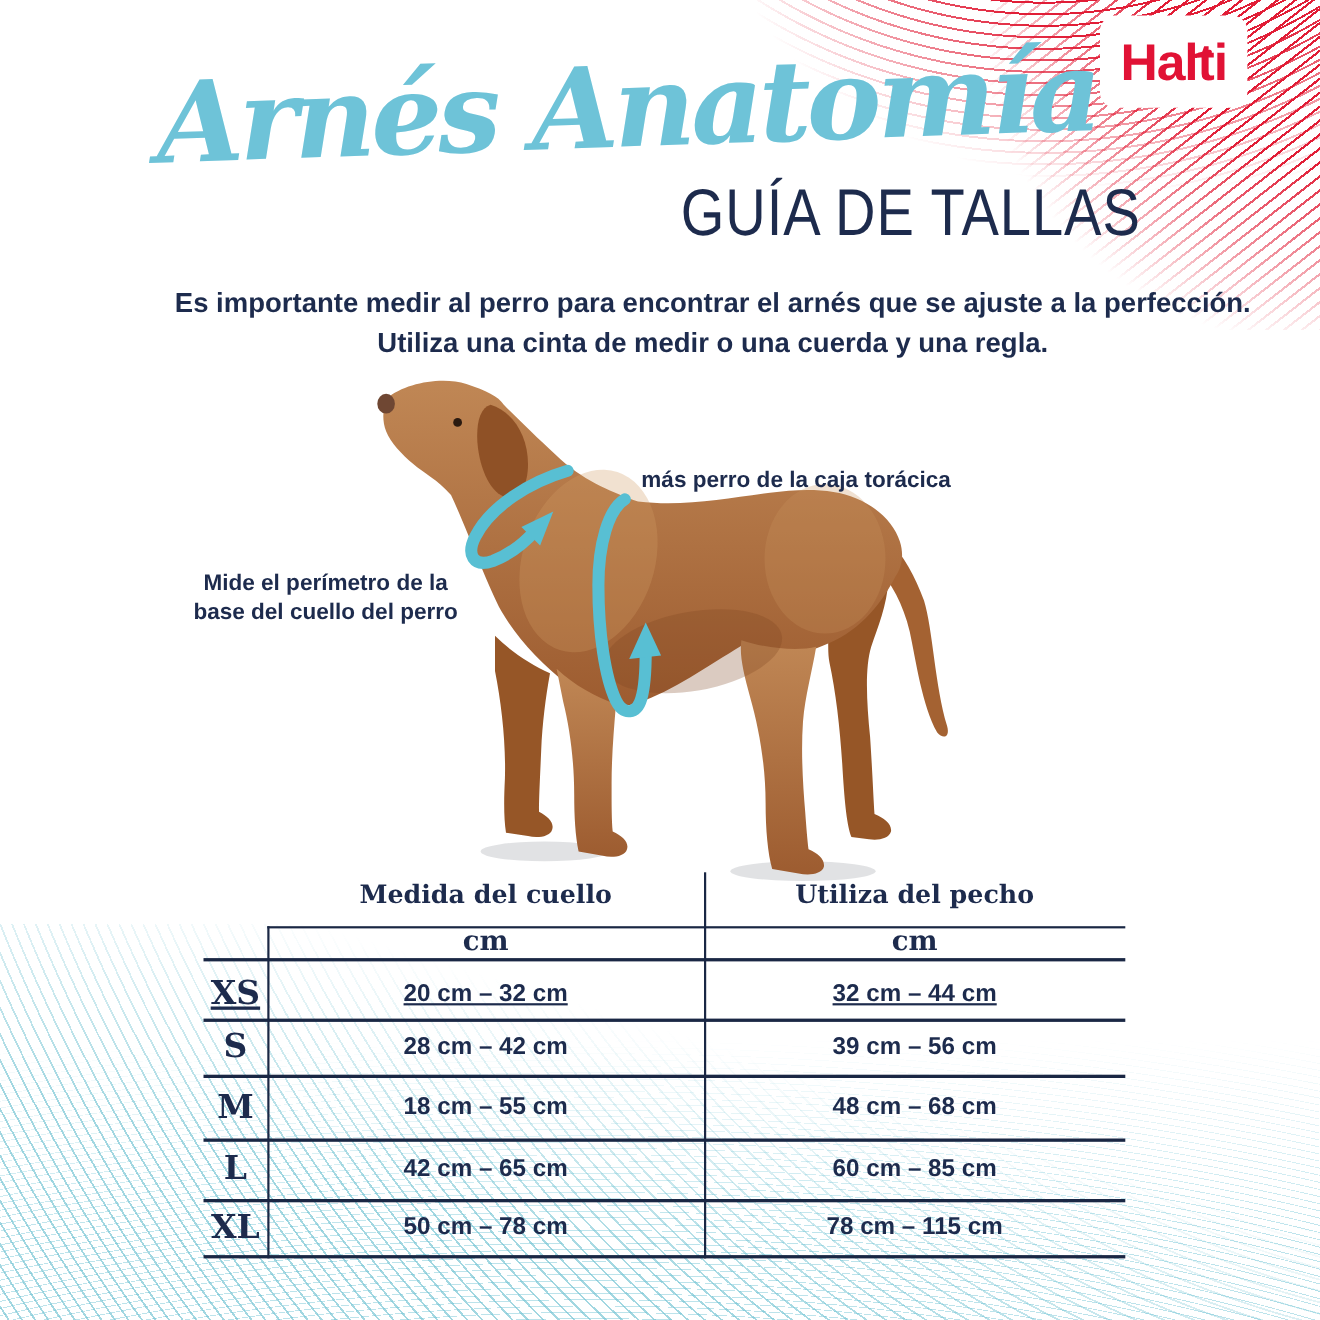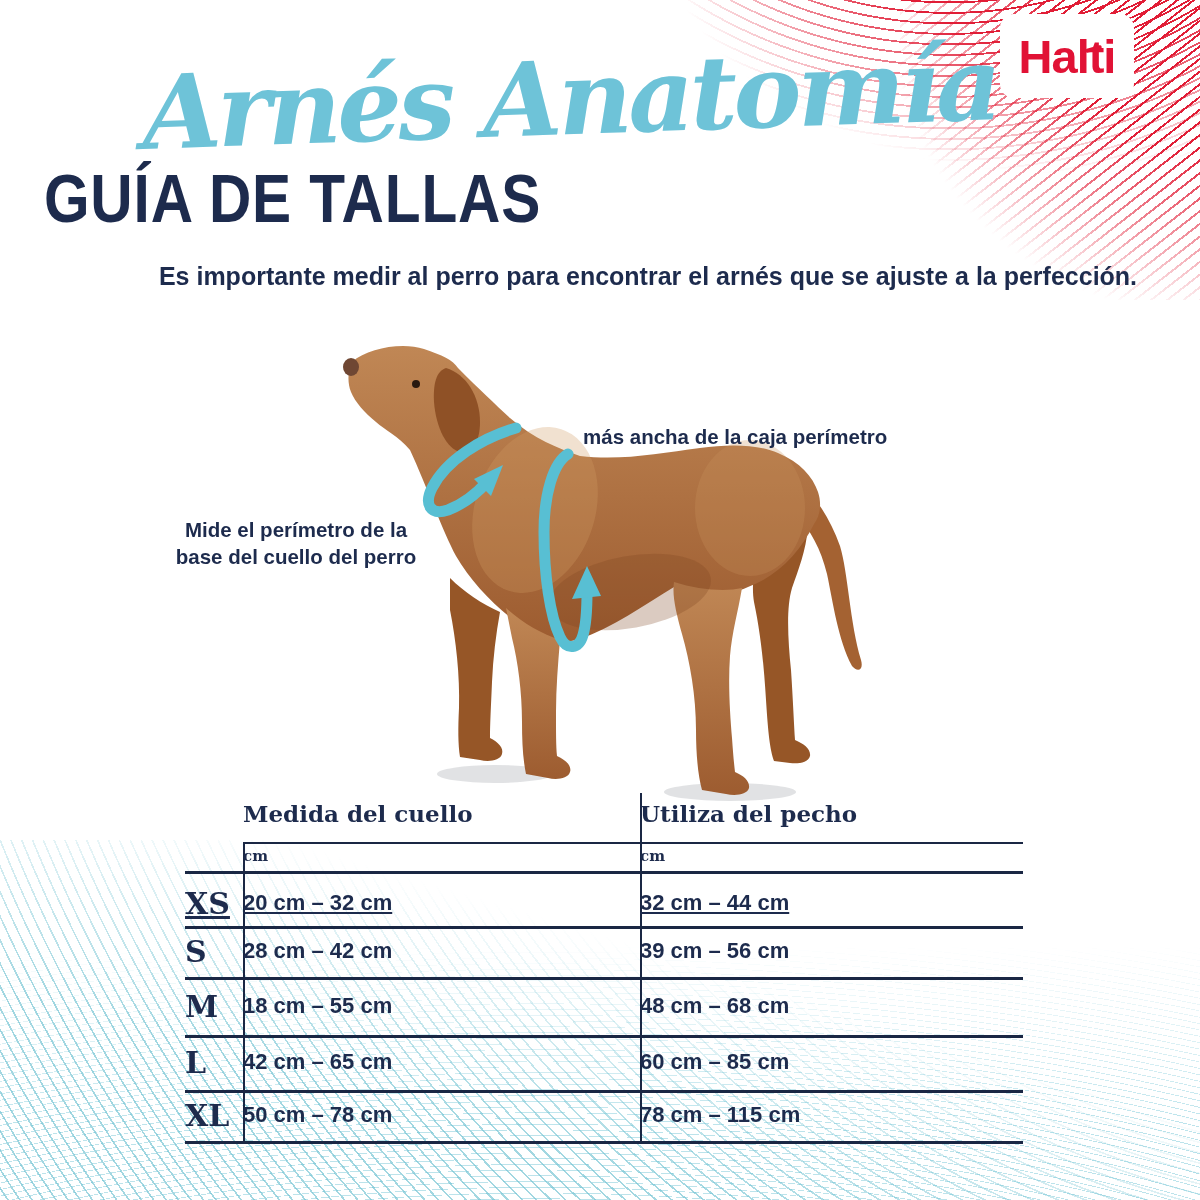--- a/index.html
+++ b/index.html
@@ -28,22 +28,22 @@
   .logo{position:absolute;left:1000px;top:14px;width:134px;height:84px;background:#fff;border-radius:14px;
         display:flex;align-items:center;justify-content:center;}
   .logo span{color:#e11235;font-weight:bold;font-size:47px;letter-spacing:-1px;position:relative;}
   .logo span::after{content:"";position:absolute;left:69%;top:34%;width:17px;height:4px;background:#e11235;
         transform:rotate(-16deg);border-radius:2px;}
 
   
   .script-title{position:absolute;top:42px;left:0;width:1140px;margin:0;text-align:center;
       font-family:"DejaVu Serif",serif;font-style:italic;font-weight:bold;font-size:102px;line-height:1.1;
       color:#6ec3d8;letter-spacing:-4px;transform:rotate(-2deg);}
-  .main-title{position:absolute;top:164px;left:0;width:1074px;margin:0;text-align:left;
-      font-weight:bold;font-size:69px;line-height:1;color:#1d2b4d;}
+  .main-title{position:absolute;top:164px;left:0;width:1074px;margin:0;text-align:right;
+      font-weight:normal;font-size:60px;line-height:1;color:#1d2b4d;}
   .main-title span{display:inline-block;transform:scaleX(.85);transform-origin:center;letter-spacing:1px;}
 
   .intro{position:absolute;top:258px;left:0;width:1200px;margin:0;text-align:center;
       font-size:25px;line-height:36px;font-weight:bold;color:#1d2b4d;padding-left:48px;}
 
   
   .ann{position:absolute;font-size:20.5px;line-height:27px;font-weight:600;color:#1d2b4d;}
   .ann-chest{left:583px;top:396px;text-align:left;}
   .ann-neck{left:170px;top:516px;width:252px;text-align:center;}
 
@@ -55,26 +55,26 @@
   .table .line{position:absolute;background:#1a2744;}
   .v-center{left:455px;top:0;width:2px;height:351px;}
   .v-inner{left:58px;top:49px;width:2px;height:302px;}
   .h1{left:58px;top:49px;width:780px;height:2px;}
   .h2{left:0;top:78px;width:838px;height:3px;}
   .r1{left:0;top:133px;width:838px;height:3px;}
   .r2{left:0;top:184px;width:838px;height:3px;}
   .r3{left:0;top:242px;width:838px;height:3px;}
   .r4{left:0;top:297px;width:838px;height:3px;}
   .r5{left:0;top:348px;width:838px;height:3px;}
-  .cell{position:absolute;color:#1d2b4d;}
+  .cell{position:absolute;text-align:center;color:#1d2b4d;}
   .serif{font-family:"DejaVu Serif",serif;font-weight:bold;}
   .th{font-size:23px;top:6px;height:30px;line-height:30px;}
   .th.c0,.unit.c0,.val.c0{left:58px;width:397px;}
   .th.c1,.unit.c1,.val.c1{left:455px;width:383px;}
-  .unit{font-size:15px;top:51px;height:24px;line-height:24px;}
+  .unit{font-size:25px;top:51px;height:24px;line-height:24px;}
   .sizecell{left:0;width:58px;font-size:30px;height:36px;line-height:36px;}
   .val{font-size:22px;font-weight:bold;height:34px;line-height:34px;}
   .rowA .sizecell,.rowA .val{top:93px;text-decoration:underline;}
   .rowB .sizecell,.rowB .val{top:141px;}
   .rowC .sizecell,.rowC .val{top:196px;}
   .rowD .sizecell,.rowD .val{top:252px;}
   .rowE .sizecell,.rowE .val{top:305px;}
 </style>
 </head>
 <body>
@@ -90,20 +90,21 @@
     <span>Halti</span>
   </div>
 
   <h1 class="script-title">Arnés Anatomía</h1>
   <h2 class="main-title">
     <span>GUÍA DE TALLAS</span>
   </h2>
 
   <p class="intro">
     <span>Es importante medir al perro para encontrar el arnés que se ajuste a la perfección.</span><br>
+    <span>Utiliza una cinta de medir o una cuerda y una regla.</span>
   </p>
 
   <div class="dog-wrap">
     <svg width="540" height="465" viewBox="0 0 540 465" xmlns="http://www.w3.org/2000/svg">
       <defs>
         <linearGradient id="dg" x1="0" y1="0" x2="0" y2="1">
           <stop offset="0" stop-color="#c08755"></stop>
           <stop offset="1" stop-color="#9d5c30"></stop>
         </linearGradient>
       </defs>
@@ -135,21 +136,21 @@
       <path fill="#58bfd3" d="M173,125 L144,139 L161,156 Z"></path>
       <g stroke="#58bfd3" stroke-width="11" stroke-linecap="round" fill="none">
         <path d="M238,114 C223,123 214,155 214,192 C214,235 220,276 230,297 C237,311 249,309 253,295 C256,285 257,268 257,252"></path>
       </g>
       <path fill="#58bfd3" d="M257,226 L242,259 L271,256 Z"></path>
     </svg>
   </div>
 
   <div class="ann ann-chest">
     <br>
-    <span>más ancha de la caja perímetro</span>
+    <span>más perro de la caja torácica</span>
   </div>
   <div class="ann ann-neck">
     <span>Mide el perímetro de la</span><br>
     <span>base del cuello del perro</span>
   </div>
 
   <div class="table">
     <div class="line v-center"></div>
     <div class="line v-inner"></div>
     <div class="line h1"></div>

